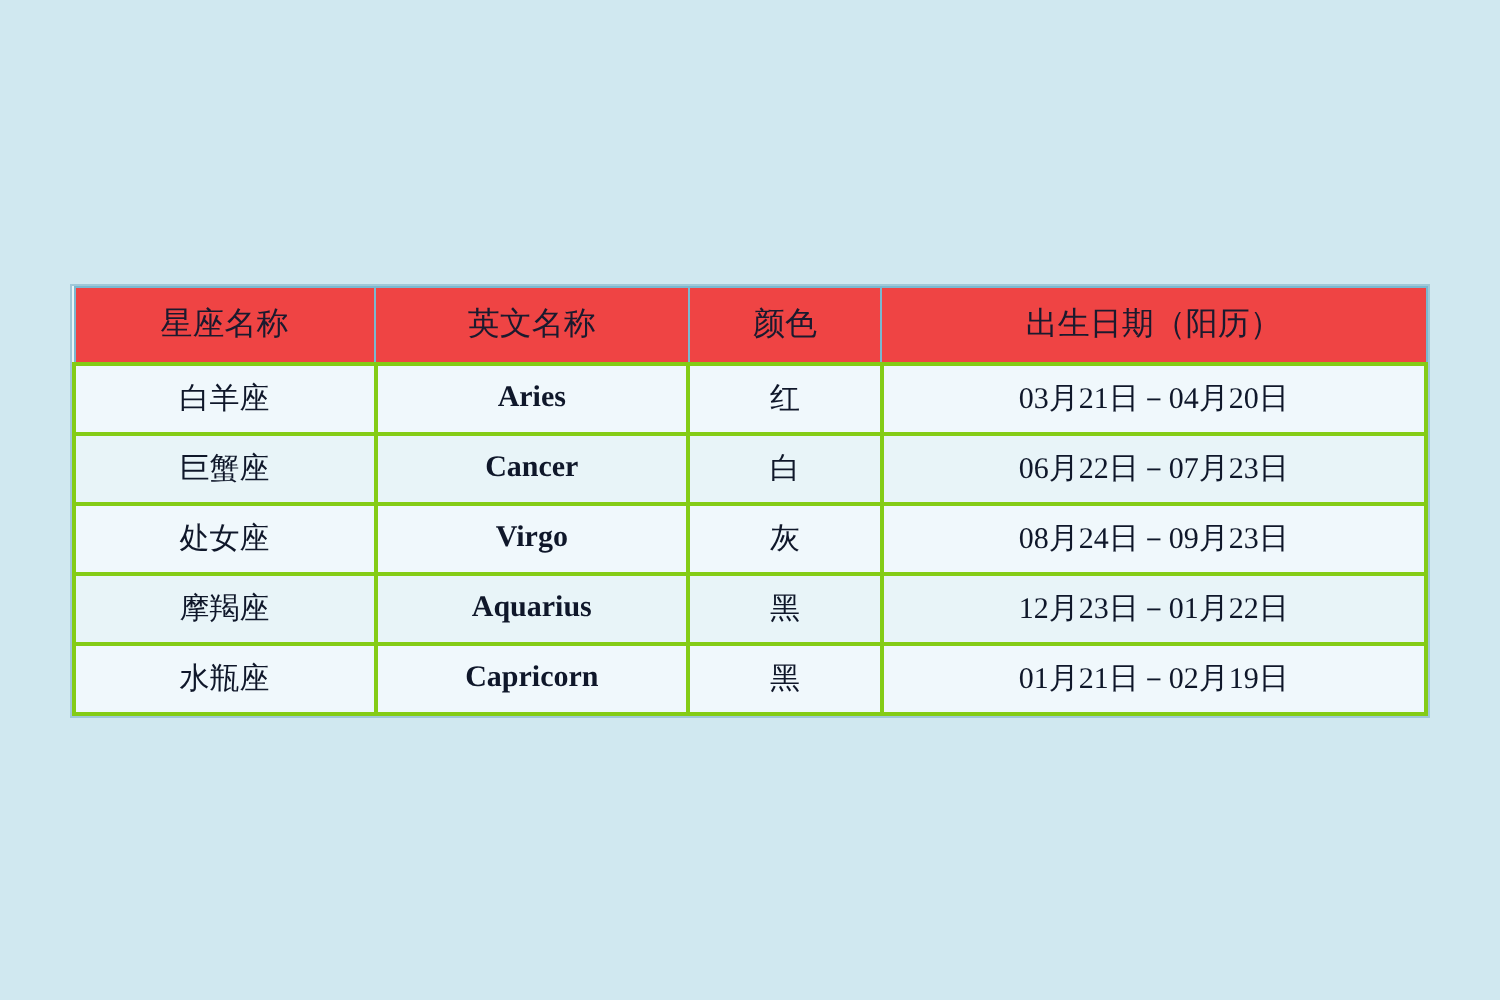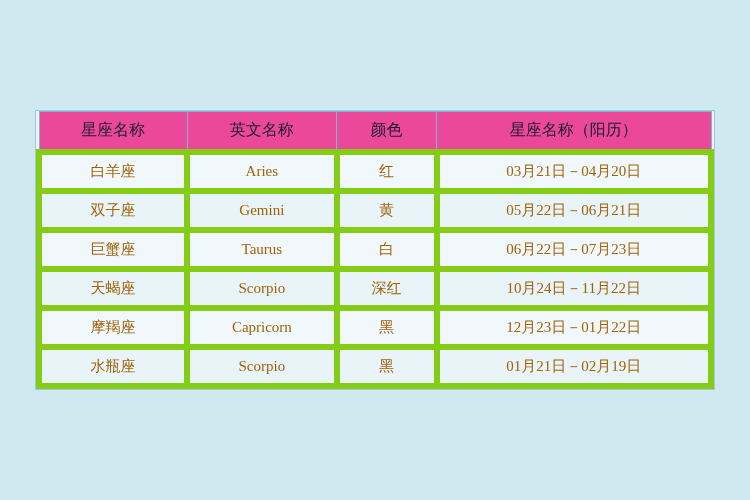--- a/index.html
+++ b/index.html
@@ -23,101 +23,96 @@
       border: 1px solid #a0c8d8;
       width: 680px;
     }
 
     table {
       width: 100%;
       border-collapse: collapse;
     }
 
     thead tr {
-      background-color: #ec4899;
+      background-color: #ef4444;
     }
 
     th {
       border: 1px solid #7ab8d0;
       padding: 8px 12px;
       text-align: center;
       font-weight: normal;
       font-size: 16px;
       color: #1a1a2e;
     }
 
     tbody tr {
       background-color: #f0f8fc;
     }
 
     tbody tr:nth-child(even) {
       background-color: #e8f4f8;
     }
 
     td {
-      border: 6px solid #84cc16;
+      border: 2px solid #84cc16;
       padding: 7px 12px;
       text-align: center;
       font-size: 15px;
-      color: #a16207;
+      color: #0f172a;
     }
 
     td:first-child {
       font-weight: normal;
     }
 
     td:nth-child(2) {
       font-style: normal;
+      font-weight: bold;
     }
   </style>
 </head>
 <body>
 
 <div class="table-container">
   <table>
     <thead>
       <tr>
         <th>星座名称</th>
         <th>英文名称</th>
         <th>颜色</th>
-        <th>星座名称（阳历）</th>
+        <th>出生日期（阳历）</th>
       </tr>
     </thead>
     <tbody id="table-body">
     <tr>
           <td>白羊座</td>
           <td>Aries</td>
           <td>红</td>
           <td>03月21日－04月20日</td>
         </tr>
         <tr>
-          <td>双子座</td>
-          <td>Gemini</td>
-          <td>黄</td>
-          <td>05月22日－06月21日</td>
-        </tr>
-        <tr>
           <td>巨蟹座</td>
-          <td>Taurus</td>
+          <td>Cancer</td>
           <td>白</td>
           <td>06月22日－07月23日</td>
         </tr>
         <tr>
-          <td>天蝎座</td>
-          <td>Scorpio</td>
-          <td>深红</td>
-          <td>10月24日－11月22日</td>
+          <td>处女座</td>
+          <td>Virgo</td>
+          <td>灰</td>
+          <td>08月24日－09月23日</td>
         </tr>
         <tr>
           <td>摩羯座</td>
-          <td>Capricorn</td>
+          <td>Aquarius</td>
           <td>黑</td>
           <td>12月23日－01月22日</td>
         </tr>
         <tr>
           <td>水瓶座</td>
-          <td>Scorpio</td>
+          <td>Capricorn</td>
           <td>黑</td>
           <td>01月21日－02月19日</td>
         </tr>
       </tbody>
   </table>
 </div>
 
 </body></html>

